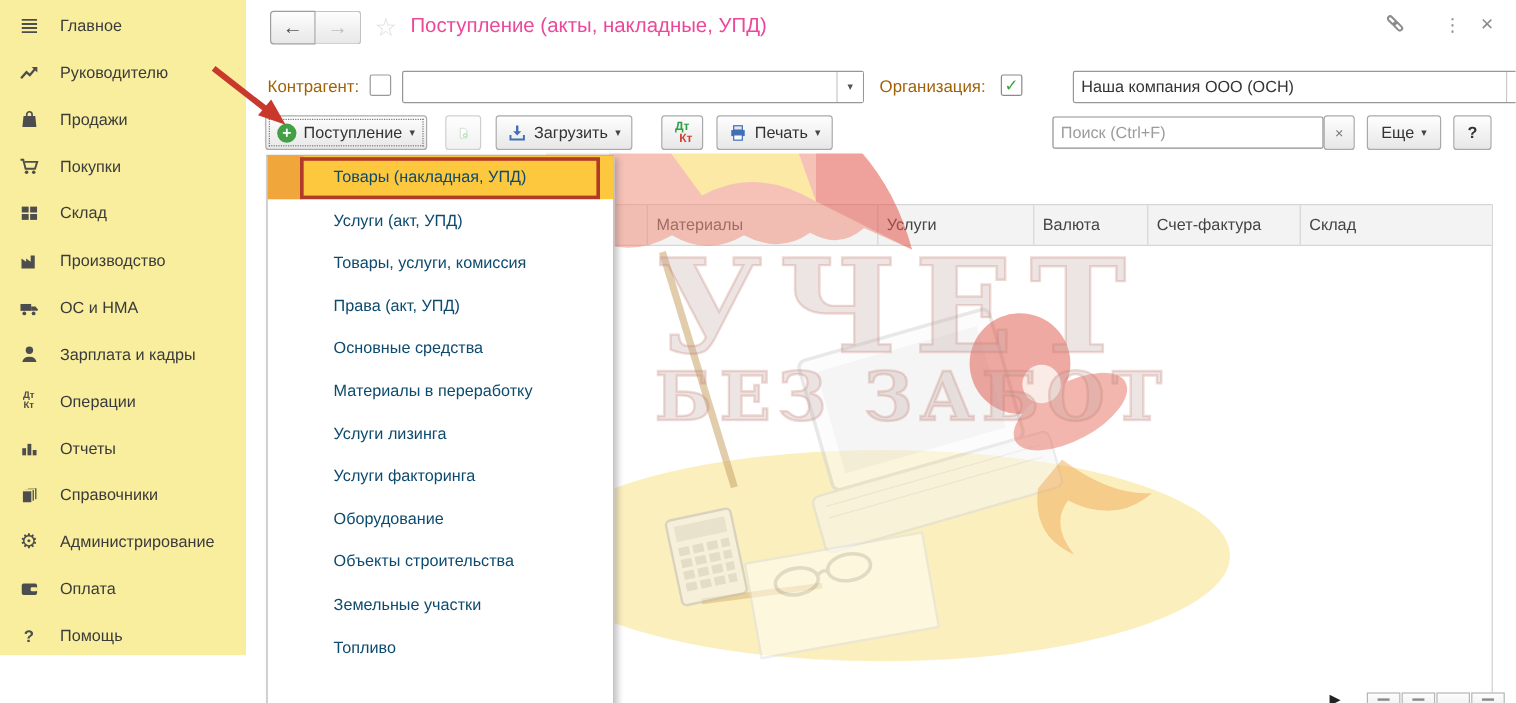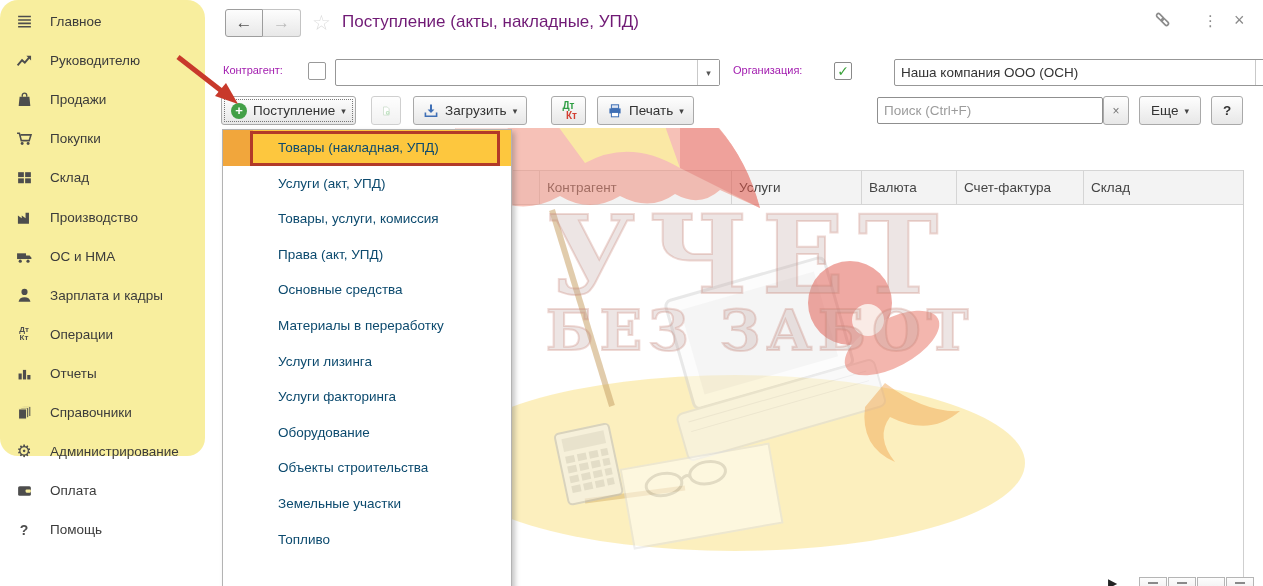--- a/index.html
+++ b/index.html
@@ -1,50 +1,50 @@
 <!DOCTYPE html>
 <html><head>
 <meta charset="utf-8">
 <style>
   * { margin:0; padding:0; box-sizing:border-box; }
   html,body { width:1263px; height:586px; overflow:hidden; background:#fff;
     font-family:"Liberation Sans","DejaVu Sans",sans-serif; }
   body { position:relative; }
 
   
-  .sidebar { position:absolute; left:0; top:0; width:205px; height:456px;
-    background:#f8ee9e; padding-top:2px; z-index:15;border-radius:18px; }
+  .sidebar { position:absolute; left:0; top:0; width:205px; height:546px;
+    background:#f8ee9e; padding-top:2px; z-index:15; }
   .side-item { height:39.1px; display:flex; align-items:center; padding-left:13px;
     cursor:pointer; }
   .side-item .ico { width:22px; height:20px; display:flex; align-items:center;
     justify-content:center; color:#4d4d4d; flex:none; }
   .side-item .lbl { margin-left:15px; font-size:13.5px; color:#3b3b3b; white-space:nowrap; }
   .ico svg { display:block; }
   .dtkt-mini { font-size:8px; font-weight:bold; line-height:8px; color:#4d4d4d; text-align:center; }
   .gear-g { font-size:17px; line-height:17px; }
   .help-g { font-size:14px; font-weight:bold; }
 
   
   .main { position:absolute; left:205px; top:0; width:1058px; height:586px; background:#fff; }
 
   
   .navgroup { position:absolute; left:20px; top:9px; display:flex; }
   .nav-btn { width:38px; height:28px; border:1px solid #9d9d9d; background:linear-gradient(#fdfdfd,#e8e8e8);
     display:flex; align-items:center; justify-content:center; font-size:17px; color:#555; cursor:pointer; }
   .nav-btn.back { border-radius:3px 0 0 3px; }
   .nav-btn.fwd { border-radius:0 3px 3px 0; border-left:none; color:#bcbcbc; border-color:#c3c3c3; }
   .star { position:absolute; left:107px; top:11px; font-size:21px; color:#dcdcdc; cursor:pointer; }
-  .page-title { position:absolute; left:137px; top:12px; font-size:17px; color:#701a75; white-space:nowrap; }
+  .page-title { position:absolute; left:137px; top:12px; font-size:17px; color:#ec4899; white-space:nowrap; }
   .win-ico { position:absolute; top:12px; color:#8b8b8b; cursor:pointer; font-size:16px; }
   .wi-link { left:948px; top:10px; }
   .wi-dots { left:998px; font-size:15px; letter-spacing:0; }
   .wi-close { left:1029px; font-size:18px; top:10px; }
 
   
-  .flt-label { position:absolute; top:64px; font-size:11px; color:#a21caf; }
+  .flt-label { position:absolute; top:64px; font-size:14px; color:#a16207; }
   .checkbox { position:absolute; top:62px; width:18px; height:18px; border:1px solid #999;
     background:#fff; border-radius:2px; cursor:pointer; font-size:14px; line-height:16px;
     text-align:center; color:#3aa23a; font-weight:bold; }
   .combo { position:absolute; top:59px; height:27px; border:1px solid #979797; background:#fff;
     border-radius:2px; display:flex; cursor:text; }
   .combo .val { flex:1; font-size:13.5px; color:#333; line-height:25px; padding-left:6px;
     white-space:nowrap; overflow:hidden; }
   .combo .dd { width:22px; border-left:1px solid #c9c9c9; display:flex; align-items:center;
     justify-content:center; color:#555; font-size:9px; cursor:pointer; background:#fff; }
 
@@ -292,21 +292,21 @@
   <input class="search" placeholder="Поиск (Ctrl+F)" style="">
   <div class="tbtn btn-clear">×</div>
   <div class="tbtn btn-more">
     <span>Еще</span>
     <span class="caret">▾</span>
   </div>
   <div class="tbtn btn-help">?</div>
 
   <div class="thead">
     <div class="th" style="width:26px"></div>
-    <div class="th" style="width:192px">Контрагент</div>
+    <div class="th" style="width:192px">Материалы</div>
     <div class="th" style="width:130px">Услуги</div>
     <div class="th" style="width:95px">Валюта</div>
     <div class="th" style="width:127px">Счет-фактура</div>
     <div class="th" style="width:160px">Склад</div>
   </div>
   <div class="right-line"></div>
 
   <span class="play-mark">▶</span>
   <div class="foot-btn" style="left:934px">
       <i></i>

